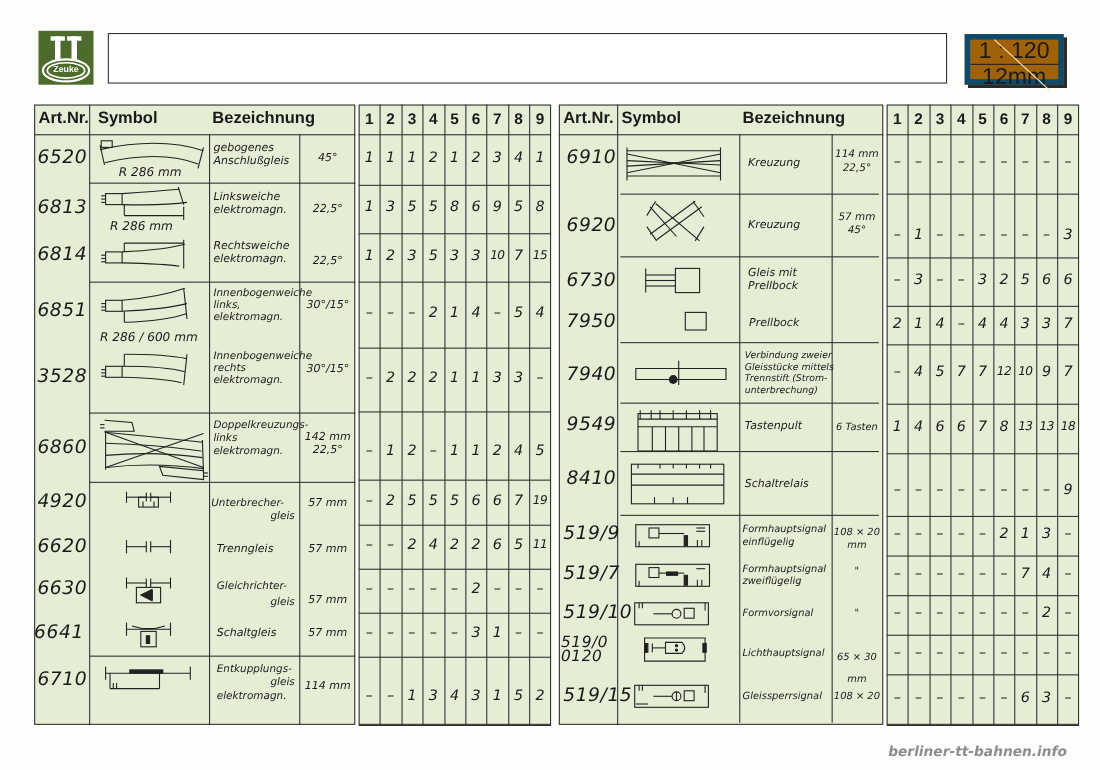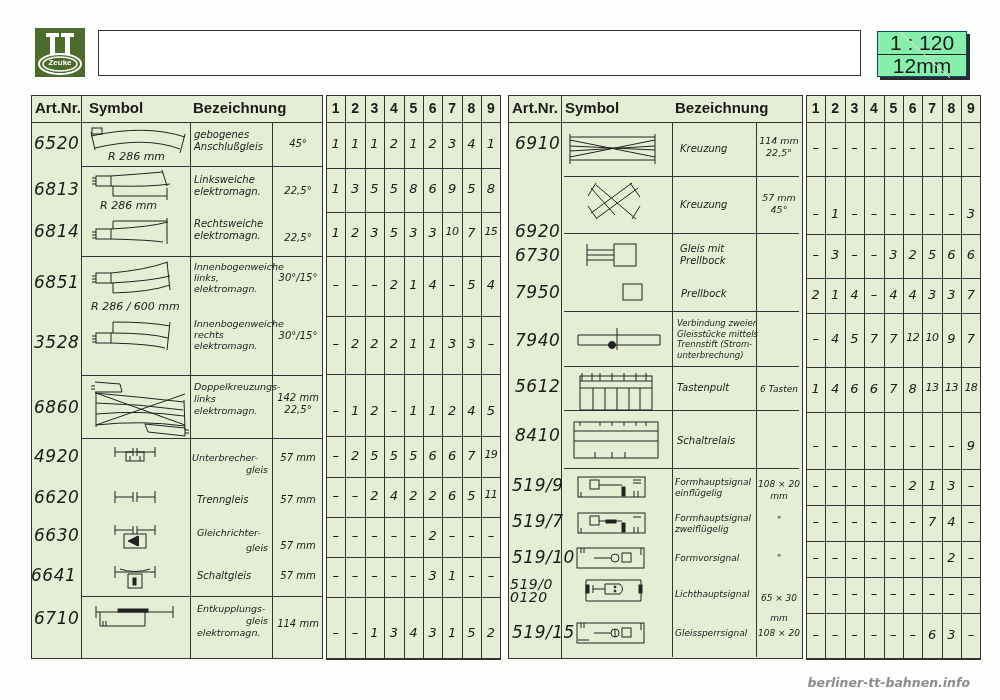--- a/index.html
+++ b/index.html
@@ -1,21 +1,21 @@
 <!DOCTYPE html>
 <html><head>
 <meta charset="utf-8">
 <style>
   html, body { margin:0; padding:0; }
   body { width:1000px; height:700px; background:#fdfdfb; position:relative; overflow:hidden;
          font-family:"DejaVu Sans", sans-serif; color:#1a1a1a; }
   .abs { position:absolute; }
   .logo { left:35px; top:28px; width:50px; height:49px; background:#4d6b2a; }
   .title-box { left:98px; top:30px; width:763px; height:46px; border:1.5px solid #333; background:#fff; box-sizing:border-box; }
-  .scale { left:877px; top:31px; width:90px; height:46px; background:#86efac; box-shadow:3px 3px 0 #2b2b2b; box-sizing:border-box; border:1px solid #0c4a6e; }
+  .scale { left:877px; top:31px; width:90px; height:46px; background:#a16207; box-shadow:3px 3px 0 #2b2b2b; box-sizing:border-box; border:5px solid #0c4a6e; }
   .scale div { height:22px; line-height:22px; text-align:center; font-family:"Liberation Sans", sans-serif; font-size:21px; color:#1a1a1a; }
   .scale .top { border-bottom:1.5px solid #222; }
   .panel { background:#e5eed4; border:1.5px solid #333; box-sizing:border-box; }
   .hdr { font-family:"Liberation Sans", sans-serif; font-weight:bold; font-size:15px; position:absolute; }
   .hline { position:absolute; height:0; border-top:1.3px solid #333; }
   .vline { position:absolute; width:0; border-left:1.3px solid #333; }
   .art { position:absolute; font-family:"DejaVu Sans", sans-serif; font-style:italic; font-size:17px; letter-spacing:0.5px; }
   .desc { position:absolute; font-family:"DejaVu Sans", sans-serif; font-style:italic; font-size:10px; line-height:12px; }
   .dim { position:absolute; font-family:"DejaVu Sans", sans-serif; font-style:italic; font-size:10px; line-height:12px; text-align:center; }
   .num { position:absolute; font-family:"DejaVu Sans", sans-serif; font-style:italic; font-size:13px; text-align:center; width:19px; }
@@ -415,25 +415,25 @@
 <div class="vline" style="left:756px;top:122px;height:535px;"></div>
 <div class="hline" style="left:564px;top:176px;width:235px;"></div>
 <div class="hline" style="left:564px;top:233px;width:235px;"></div>
 <div class="hline" style="left:564px;top:311px;width:235px;"></div>
 <div class="hline" style="left:564px;top:366px;width:235px;"></div>
 <div class="hline" style="left:564px;top:410px;width:235px;"></div>
 <div class="hline" style="left:564px;top:468px;width:235px;"></div>
 
 <div>
   <span class="art" style="left:515px;top:133px;">6910</span>
-  <span class="art" style="left:515px;top:195px;margin-top:26px;">6920</span>
+  <span class="art" style="left:515px;top:195px;">6920</span>
   <span class="art" style="left:515px;top:245px;">6730</span>
   <span class="art" style="left:515px;top:282px;">7950</span>
   <span class="art" style="left:515px;top:330px;">7940</span>
-  <span class="art" style="left:515px;top:376px;">5612</span>
+  <span class="art" style="left:515px;top:376px;">9549</span>
   <span class="art" style="left:515px;top:425px;">8410</span>
   <span class="art" style="left:512px;top:475px;">519/9</span>
   <span class="art" style="left:512px;top:511px;">519/7</span>
   <span class="art" style="left:512px;top:547px;">519/10</span>
   <span class="art" style="left:510px;top:578px;font-size:14px;width:50px;word-break:break-all;line-height:13px;">519/00120</span>
   <span class="art" style="left:512px;top:622px;">519/15</span>
 </div>
 
 <svg width="1000" height="700" style="left:0;top:0" fill="none" stroke="#222" stroke-width="1">
   <g>

